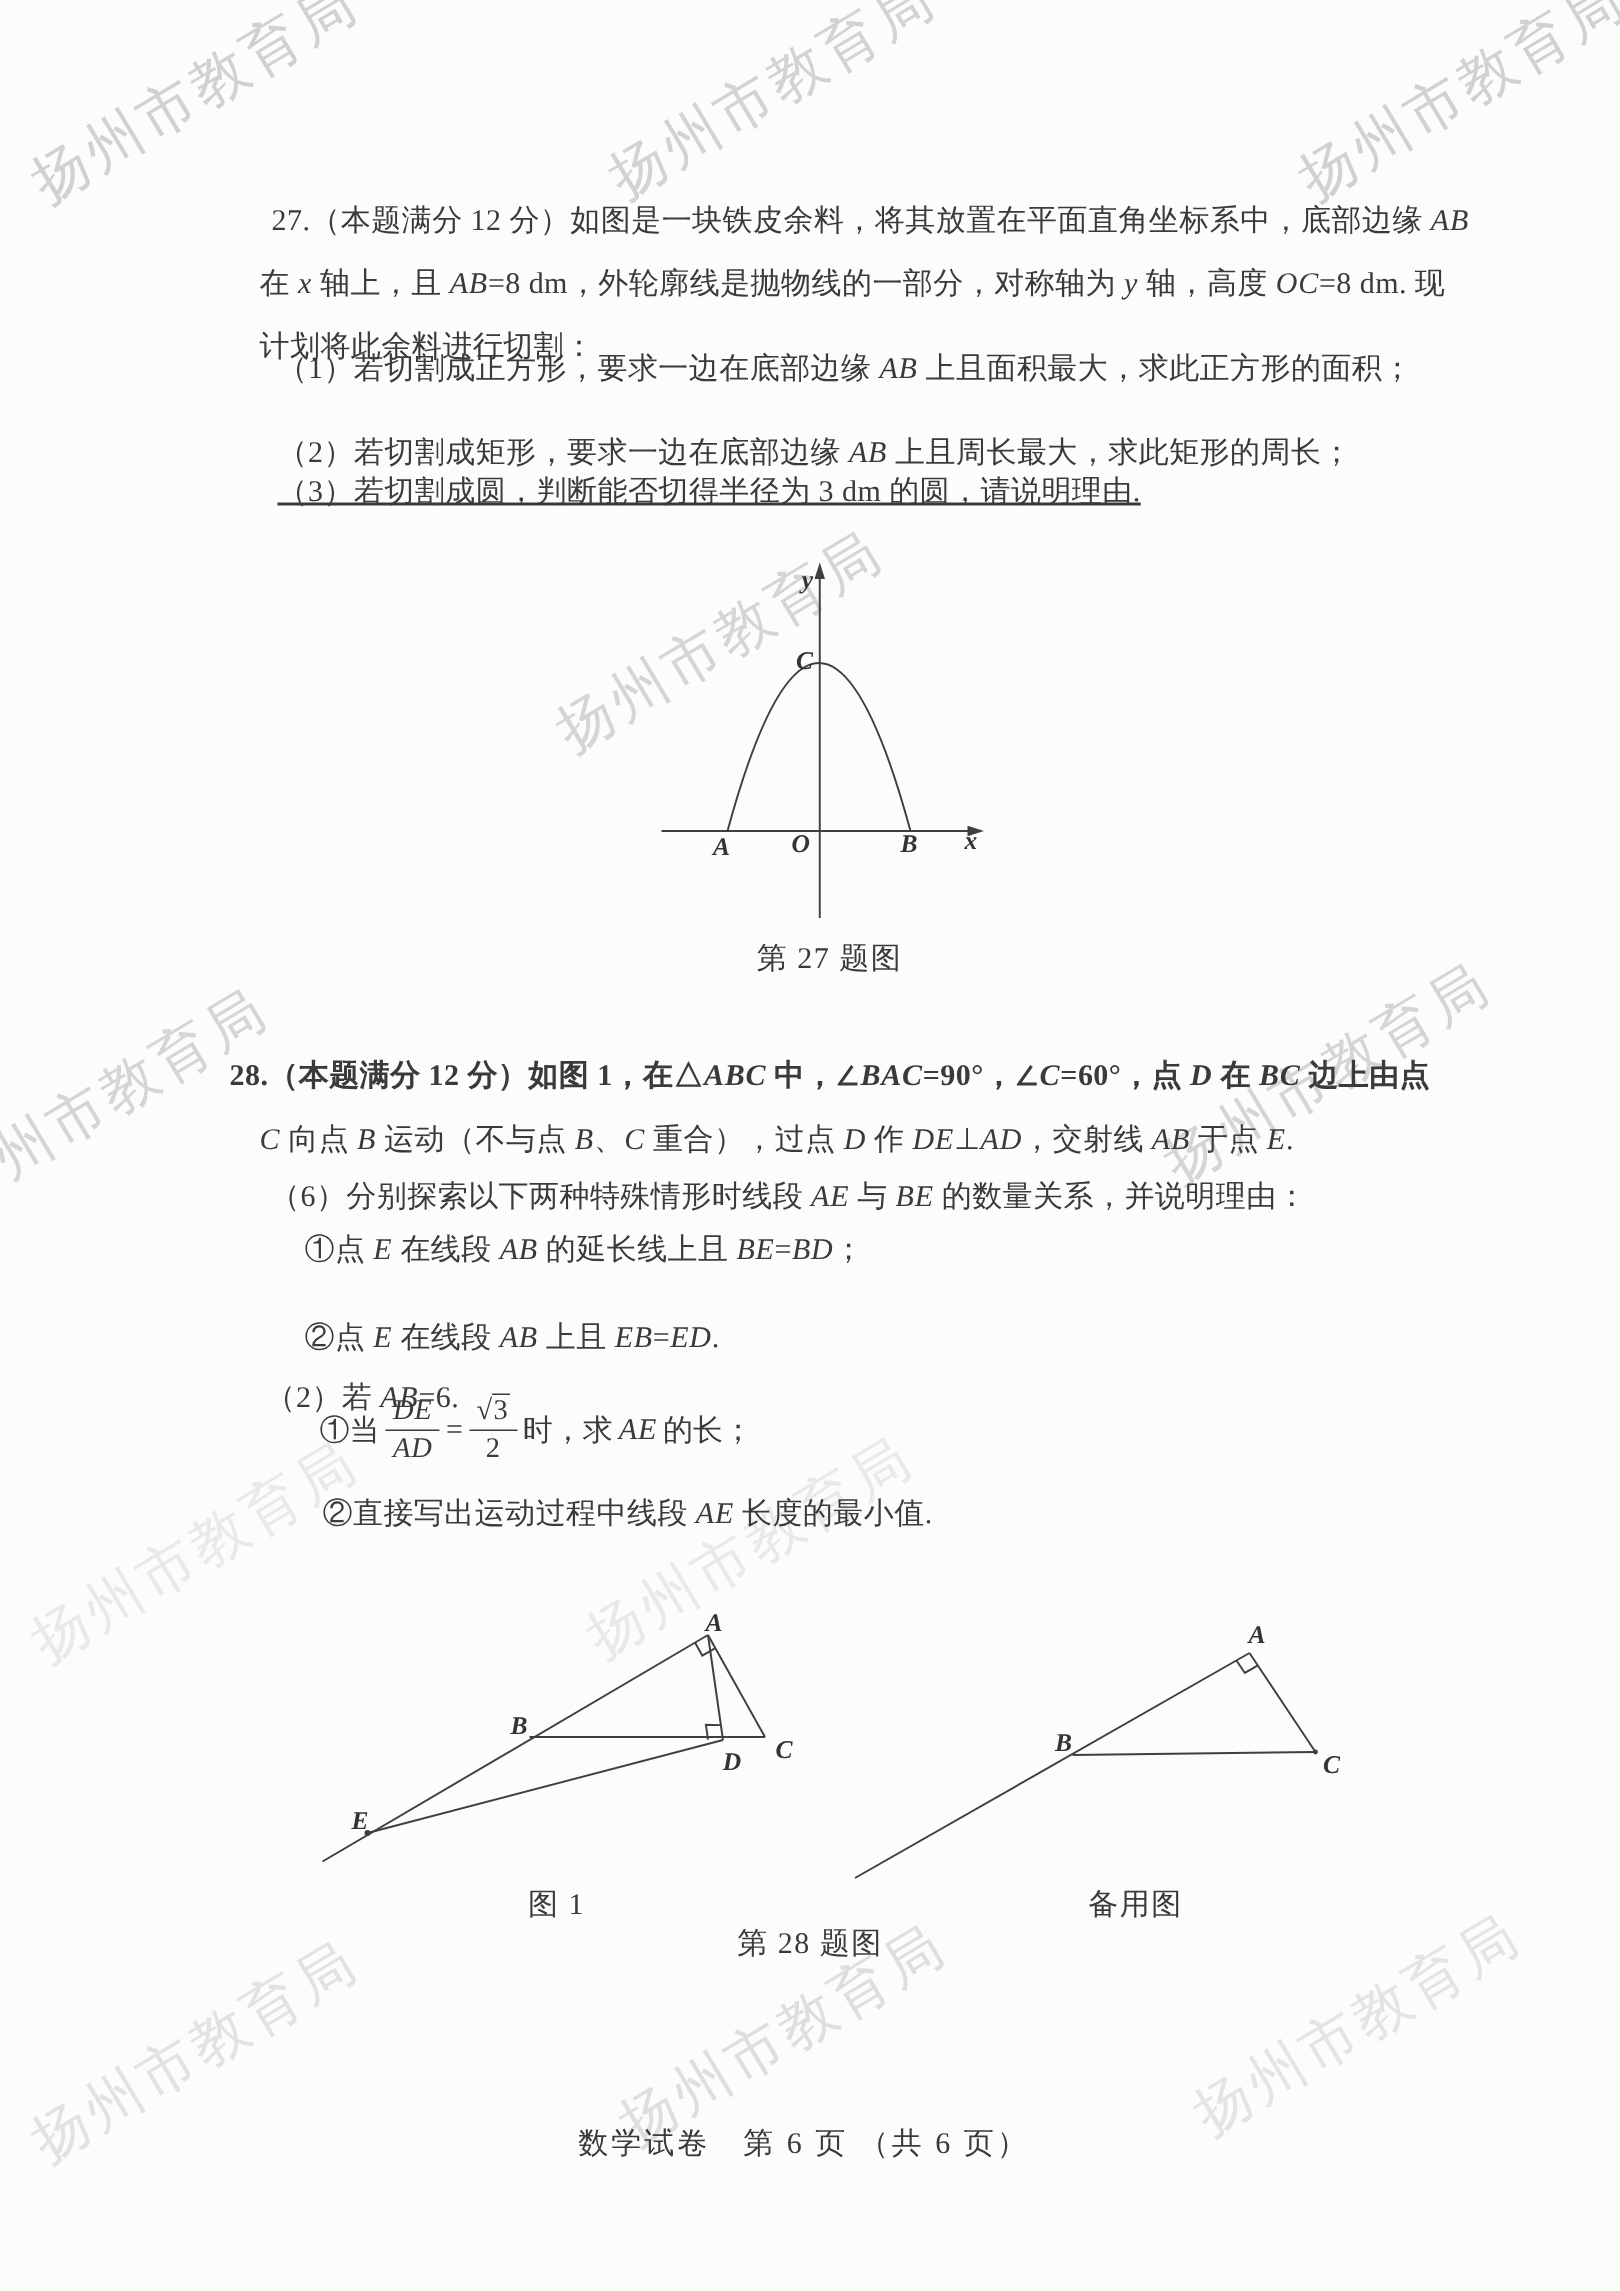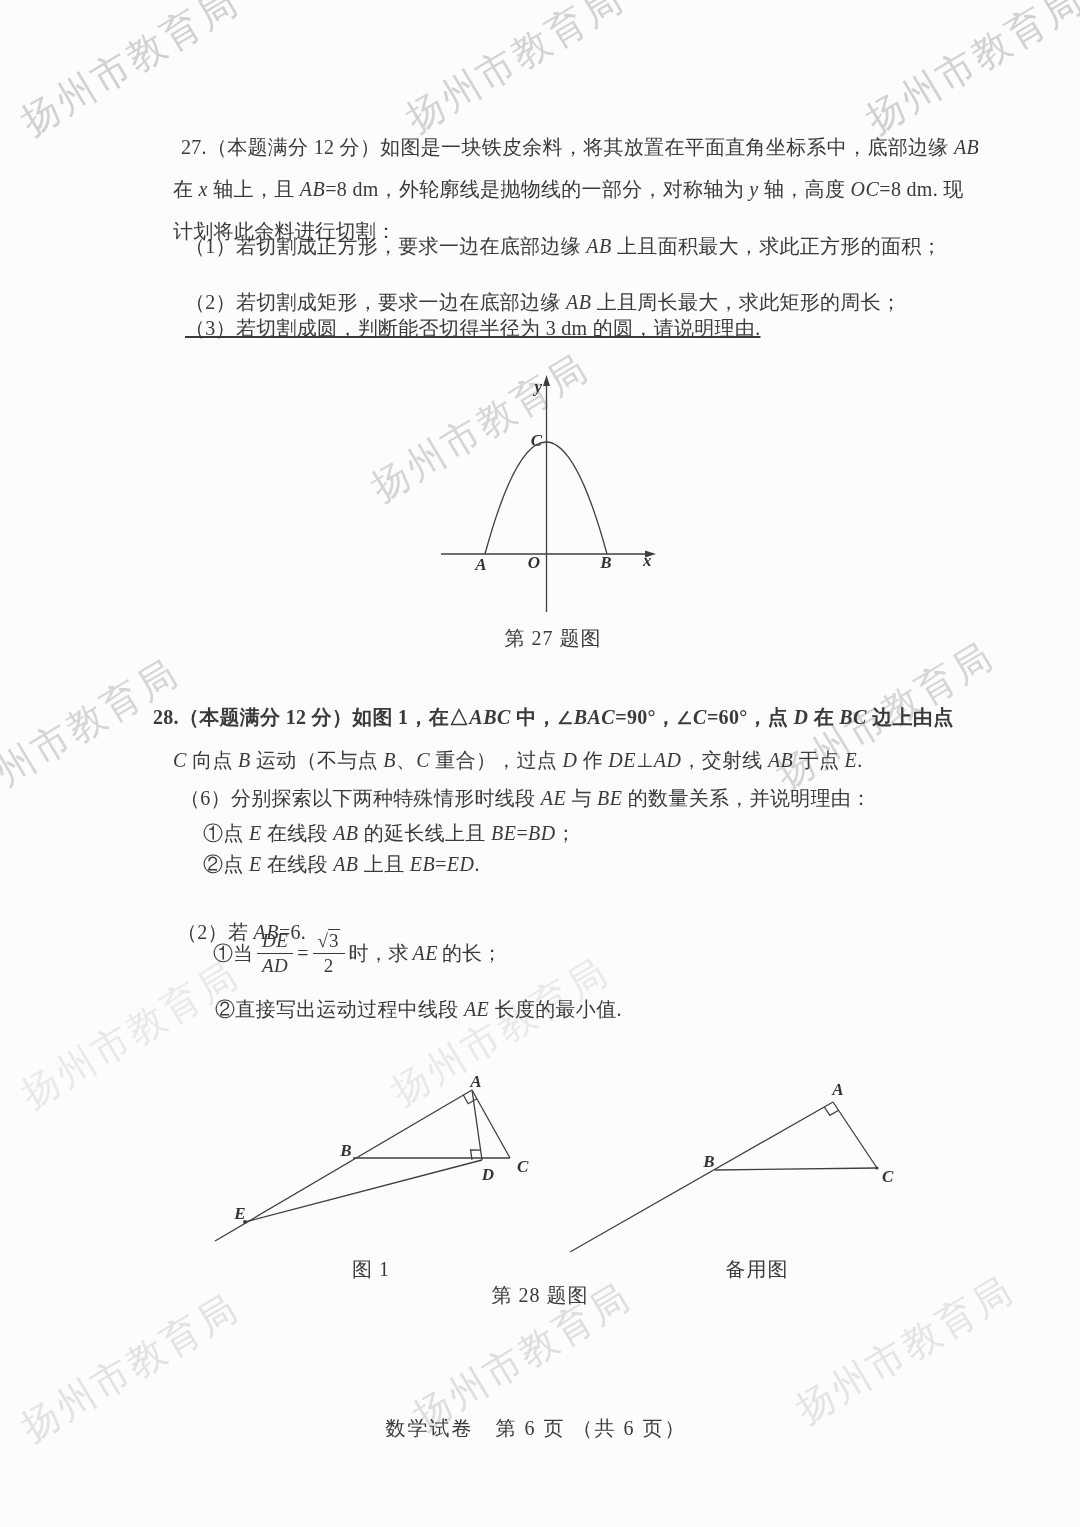--- a/index.html
+++ b/index.html
@@ -89,21 +89,21 @@
   <text x="606" y="568" text-anchor="middle">B</text>
   <text x="643" y="566" text-anchor="start">x</text>
 </svg>
 <div class="cap" style="left:553px;top:625px;">第 27 题图</div>
 
 <div>
   <div class="line" style="left:153px;top:703px;font-weight:bold;"><span>28.（本题满分 12 分）如图 1，在△</span><span class="v">ABC</span><span> 中，∠</span><span class="v">BAC</span><span>=90°，∠</span><span class="v">C</span><span>=60°，点 </span><span class="v">D</span><span> 在 </span><span class="v">BC</span><span> 边上由点</span></div>
   <div class="line" style="left:173px;top:746px;"><span class="v">C</span><span> 向点 </span><span class="v">B</span><span> 运动（不与点 </span><span class="v">B</span><span>、</span><span class="v">C</span><span> 重合），过点 </span><span class="v">D</span><span> 作 </span><span class="v">DE</span><span>⊥</span><span class="v">AD</span><span>，交射线 </span><span class="v">AB</span><span> 于点 </span><span class="v">E</span><span>.</span></div>
   <div class="line" style="left:180px;top:784px;"><span>（6）分别探索以下两种特殊情形时线段 </span><span class="v">AE</span><span> 与 </span><span class="v">BE</span><span> 的数量关系，并说明理由：</span></div>
   <div class="line" style="left:203px;top:819px;"><span>①点 </span><span class="v">E</span><span> 在线段 </span><span class="v">AB</span><span> 的延长线上且 </span><span class="v">BE</span><span>=</span><span class="v">BD</span><span>；</span></div>
-  <div class="line" style="left:203px;top:850px;"><span>②点 </span><span class="v">E</span><span> 在线段 </span><span class="v">AB</span><span> 上且 </span><span class="v">EB</span><span>=</span><span class="v">ED</span><span>.</span></div>
+  <div class="line" style="left:203px;top:878px;"><span>②点 </span><span class="v">E</span><span> 在线段 </span><span class="v">AB</span><span> 上且 </span><span class="v">EB</span><span>=</span><span class="v">ED</span><span>.</span></div>
   <div class="line" style="left:177px;top:918px;"><span>（2）若 </span><span class="v">AB</span><span>=6.</span></div>
 
   <div class="fline" style="left:213px;top:925px;">
     <span>①当</span>
     <span class="frac">
       <span class="num v">DE</span>
       <span class="den v">AD</span>
     </span>
     <span>=</span>
     <span class="frac">

